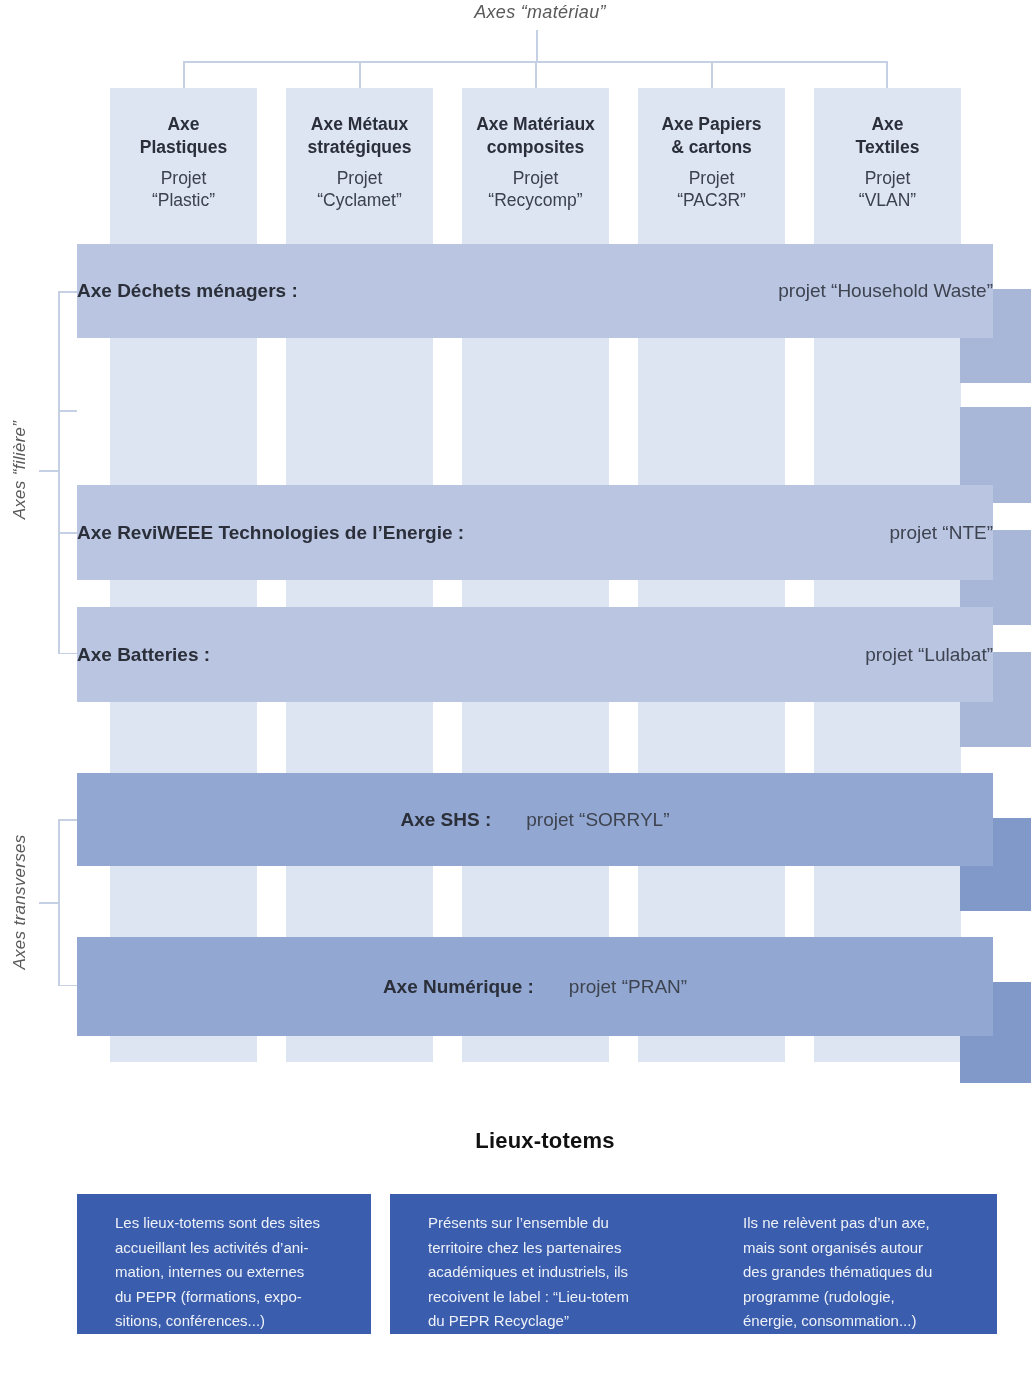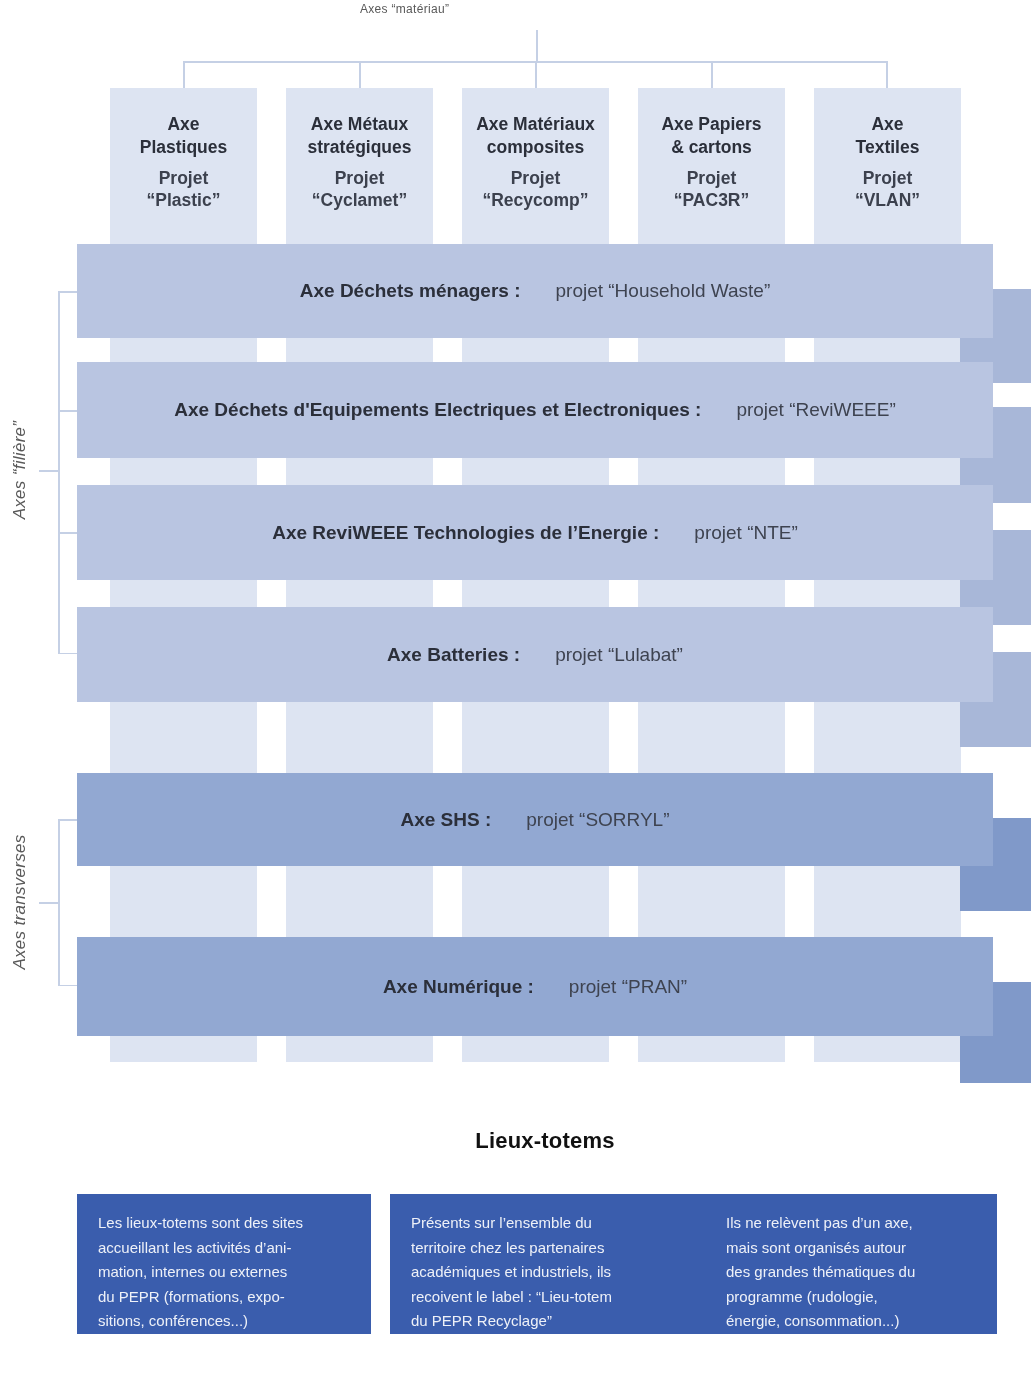--- a/index.html
+++ b/index.html
@@ -20,51 +20,51 @@
     position:relative;
     width:1031px;height:1385px;
     background:#ffffff;
     overflow:hidden;
   }
   .abs{position:absolute;}
 
   
   .top-label{
     left:360px;top:2px;width:360px;height:26px;
-    text-align:left;font-size:12px;
+    text-align:center;font-size:18px;font-style:italic;
     color:var(--label_gray);letter-spacing:.3px;
   }
   .cline{background:var(--line);}
   .v-stub{left:536px;top:30px;width:1.5px;height:32px;}
   .h-line{left:183px;top:61px;width:704px;height:1.5px;}
   .drop{top:61px;width:1.5px;height:27px;}
 
   
   .col{
     top:88px;height:974px;width:147px;
     background:var(--light);z-index:1;
   }
   .col-head{
     top:88px;width:147px;height:149px;z-index:4;
     display:flex;flex-direction:column;justify-content:center;align-items:center;
     gap:9px;text-align:center;color:var(--dark_text);
     font-size:17.5px;line-height:1.28;white-space:pre-line;
   }
   .col-head .t{font-weight:700;}
-  .col-head .p{font-weight:700;color:#3c414e;}
+  .col-head .p{font-weight:400;color:#3c414e;}
 
   
   .bar{
     left:77px;width:916px;z-index:3;
     display:flex;justify-content:center;align-items:center;gap:7px;
     font-size:19px;color:var(--dark_text);white-space:nowrap;
   }
   .bar .strong{font-weight:700;}
   .bar .light{font-weight:400;color:#3e4350;margin-left:28px;}
-  .bar.filiere{background:var(--filiere_bar);}
+  .bar.filiere{background:var(--filiere_bar);justify-content:space-between;}
   .bar.trans{background:var(--trans_bar);justify-content:center;}
 
   
   .shadow{left:960px;width:71px;z-index:2;}
   .shadow.filiere{background:var(--filiere_shadow);}
   .shadow.trans{background:var(--trans_shadow);}
 
   
   .bracket{background:var(--line);z-index:0;}
   .side-label{
@@ -75,21 +75,21 @@
 
   
   .lieux-title{
     left:335px;top:1128px;width:420px;height:30px;
     text-align:center;font-weight:700;font-size:22px;color:#111111;
     letter-spacing:.2px;
   }
   .lieux-box{
     top:1194px;height:140px;background:var(--deep_box);
     color:#eef1f8;font-size:15px;line-height:24.5px;
-    padding:17px 14px 0 21px;white-space:pre-line;z-index:1;
+    padding:17px 14px 0 38px;white-space:pre-line;z-index:1;
   }
 </style>
 </head>
 <body>
 
 <div class="canvas">
 
   <div class="abs top-label">Axes “matériau”</div>
   <div class="abs cline v-stub"></div>
   <div class="abs cline h-line"></div>
@@ -139,24 +139,20 @@
   <div class="abs shadow filiere" style="top:289px;height:94px"></div>
   <div class="abs shadow filiere" style="top:407px;height:96px"></div>
   <div class="abs shadow filiere" style="top:530px;height:95px"></div>
   <div class="abs shadow filiere" style="top:652px;height:95px"></div>
   <div class="abs shadow trans" style="top:818px;height:93px"></div>
   <div class="abs shadow trans" style="top:982px;height:101px"></div>
 
   <div class="abs bar filiere" style="top:244px;height:94px">
     <span class="strong">Axe Déchets ménagers :</span>
     <span class="light">projet “Household Waste”</span>
-  </div>
-  <div class="abs bar filiere" style="top:362px;height:96px">
-    <span class="strong">Axe Déchets d'Equipements Electriques et Electroniques :</span>
-    <span class="light">projet “ReviWEEE”</span>
   </div>
   <div class="abs bar filiere" style="top:485px;height:95px">
     <span class="strong">Axe ReviWEEE Technologies de l’Energie :</span>
     <span class="light">projet “NTE”</span>
   </div>
   <div class="abs bar filiere" style="top:607px;height:95px">
     <span class="strong">Axe Batteries :</span>
     <span class="light">projet “Lulabat”</span>
   </div>
 

